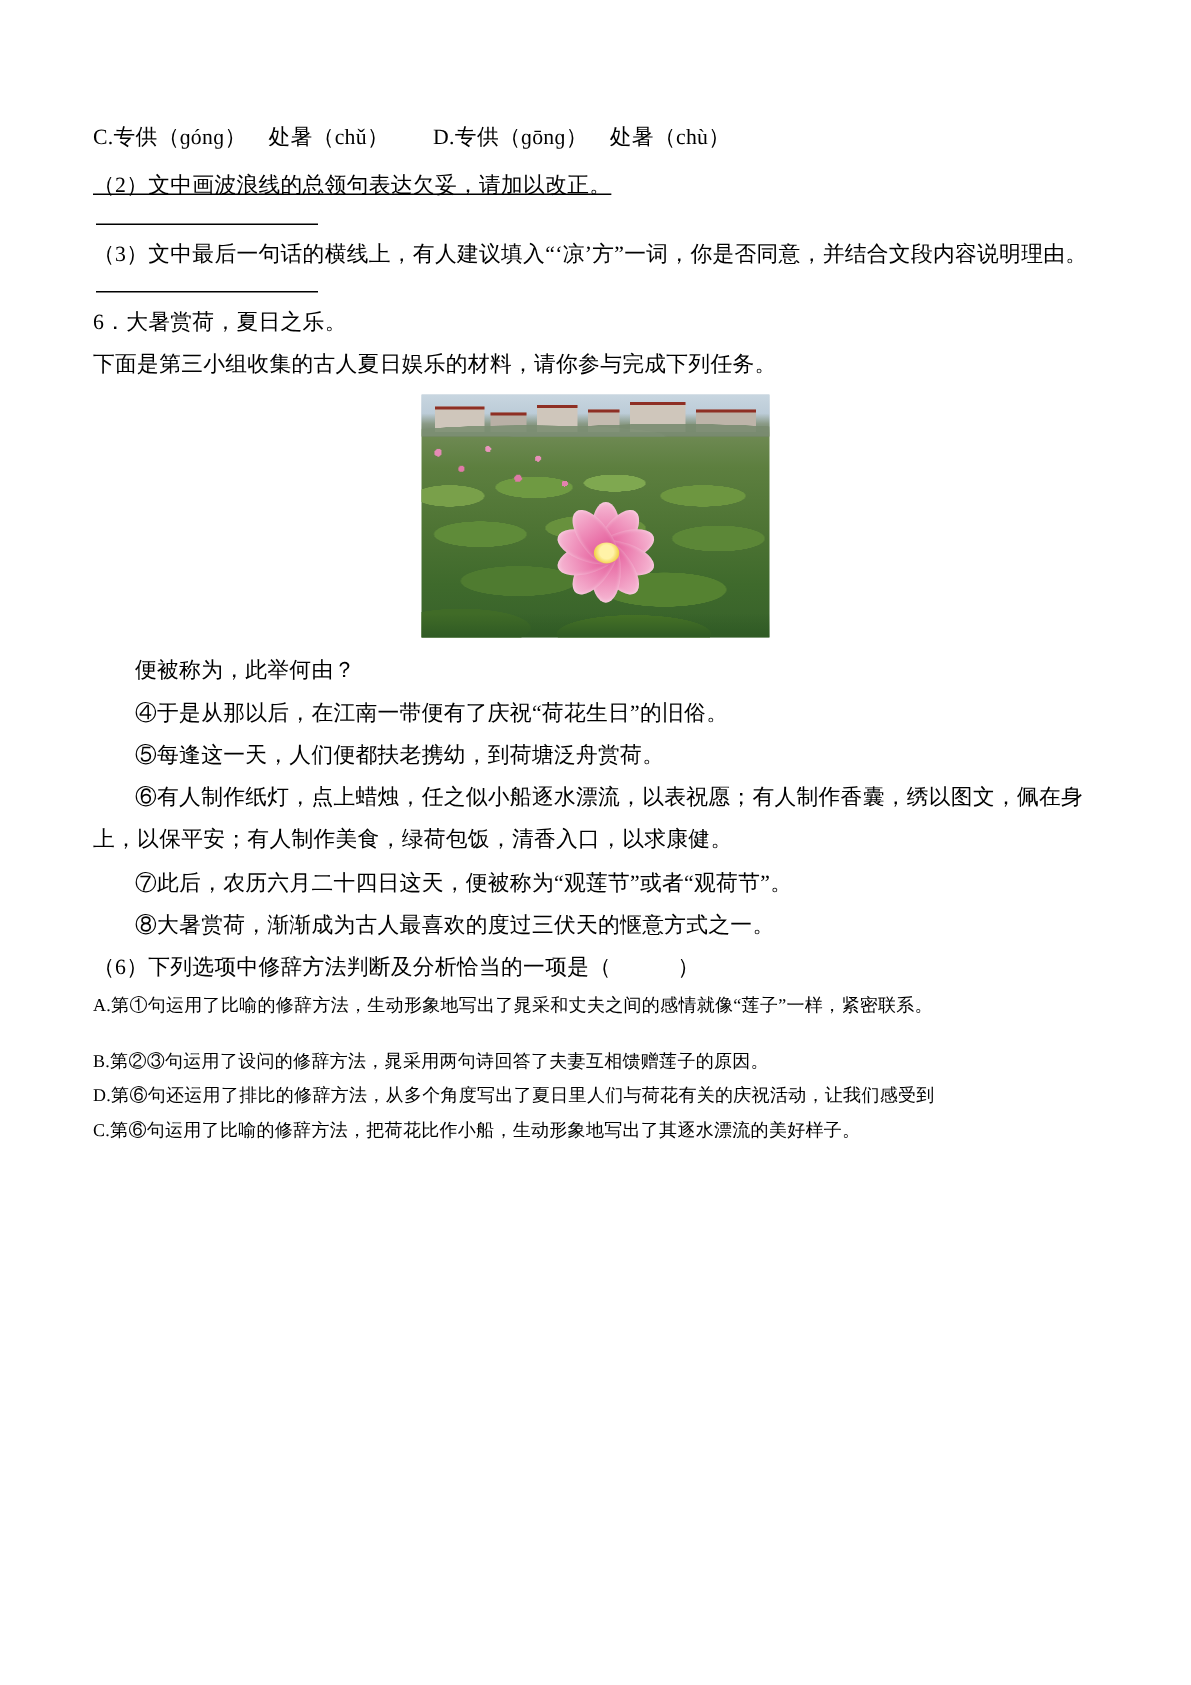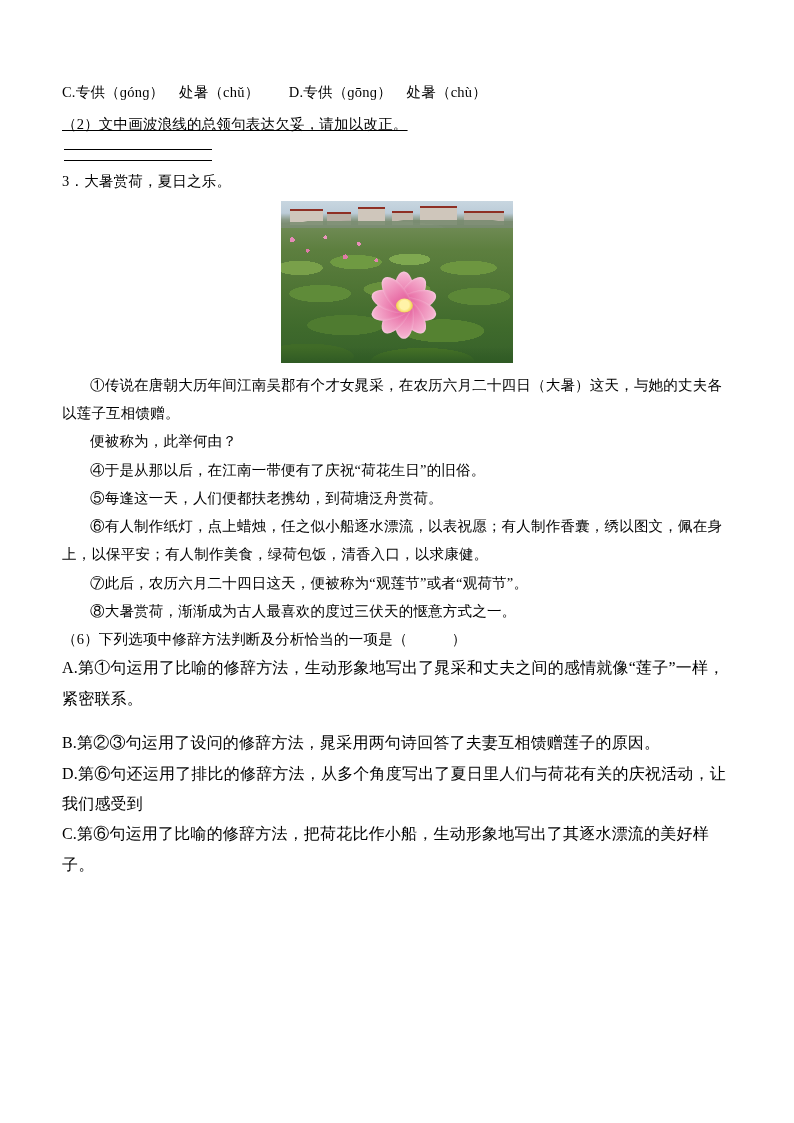--- a/index.html
+++ b/index.html
@@ -125,38 +125,40 @@
     width: 17px; height: 14px;
     margin-left: -8px; margin-top: -7px;
     border-radius: 50%;
     background: radial-gradient(circle at 50% 45%, #fff3a8 0 40%, #f2d24f 70%, #d9b83a 100%);
   }
   .photo .water {
     position:absolute; left:0; bottom:0; width:100%; height:10%;
     background: linear-gradient(to bottom, rgba(40,70,30,0) 0%, #2f5a24 100%);
   }
   .qline { margin-top: 4px; text-decoration: underline; }
-  .opt { font-size: 16px; line-height: 1.9; font-family: Liberation Serif, serif; }
+  .opt { font-size: 12px; line-height: 1.9; font-family: Liberation Serif, serif; }
   .spacer-opt { height: 14px; }
 </style>
 </head>
 <body>
 
 <div class="page">
 
   <div class="line indent1">C.专供（ɡónɡ）　处暑（chǔ）　　D.专供（ɡōnɡ）　处暑（chù）</div>
 
   <div class="line indent1 qline">（2）文中画波浪线的总领句表达欠妥，请加以改正。</div>
 
   <div class="blank-rule"></div>
 
+  <div class="line indent1">（3）文中最后一句话的横线上，有人建议填入“‘凉’方”一词，你是否同意，并结合文段内容说明理由。</div>
 
   <div class="blank-rule"></div>
 
-  <div class="line indent1">3．大暑赏荷，夏日之乐。</div>
+  <div class="line indent1">6．大暑赏荷，夏日之乐。</div>
+  <div class="line indent1">下面是第三小组收集的古人夏日娱乐的材料，请你参与完成下列任务。</div>
 
   <div class="fig-wrap">
     <div class="photo">
       <div class="skyline"></div>
       <div class="bldg b1"></div>
       <div class="bldg b2"></div>
       <div class="bldg b3"></div>
       <div class="bldg b4"></div>
       <div class="bldg b5"></div>
       <div class="bldg b6"></div>
@@ -173,21 +175,20 @@
         <div class="petal" style="transform: rotate(216deg);"></div>
         <div class="petal" style="transform: rotate(252deg);"></div>
         <div class="petal" style="transform: rotate(288deg);"></div>
         <div class="petal" style="transform: rotate(324deg);"></div>
         <div class="core"></div>
       </div>
       <div class="water"></div>
     </div>
   </div>
 
-  <div class="line indent2">①传说在唐朝大历年间江南吴郡有个才女晁采，在农历六月二十四日（大暑）这天，与她的丈夫各以莲子互相馈赠。</div>
   <div class="line indent2">便被称为，此举何由？</div>
   <div class="line indent2">④于是从那以后，在江南一带便有了庆祝“荷花生日”的旧俗。</div>
   <div class="line indent2">⑤每逢这一天，人们便都扶老携幼，到荷塘泛舟赏荷。</div>
   <div class="line indent2">⑥有人制作纸灯，点上蜡烛，任之似小船逐水漂流，以表祝愿；有人制作香囊，绣以图文，佩在身上，以保平安；有人制作美食，绿荷包饭，清香入口，以求康健。</div>
   <div class="line indent2">⑦此后，农历六月二十四日这天，便被称为“观莲节”或者“观荷节”。</div>
   <div class="line indent2">⑧大暑赏荷，渐渐成为古人最喜欢的度过三伏天的惬意方式之一。</div>
 
   <div class="line indent1">（6）下列选项中修辞方法判断及分析恰当的一项是（　　　）</div>
 
   <div class="line opt indent1">A.第①句运用了比喻的修辞方法，生动形象地写出了晁采和丈夫之间的感情就像“莲子”一样，紧密联系。</div>

